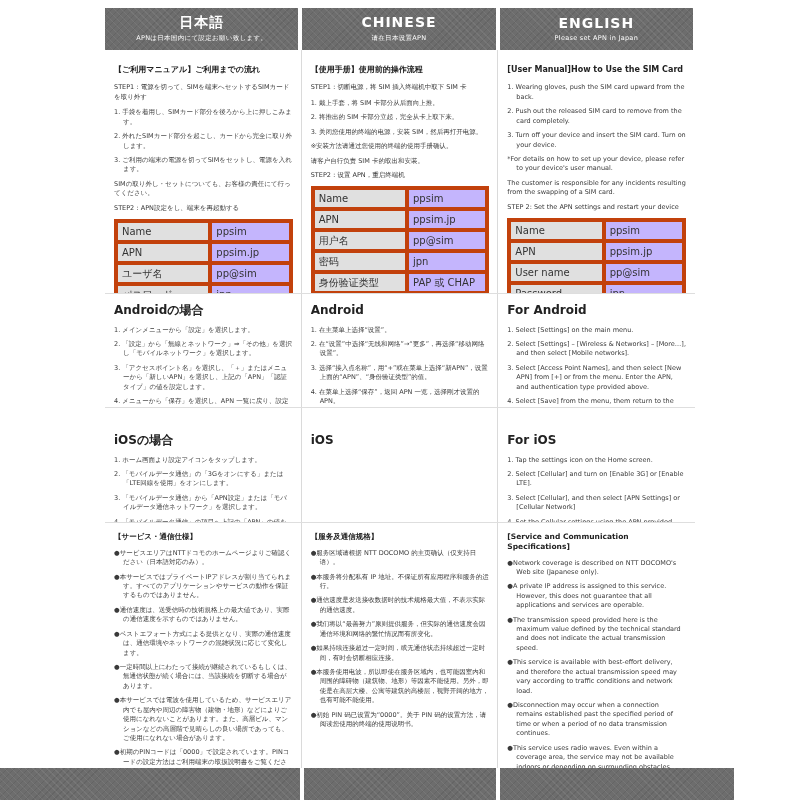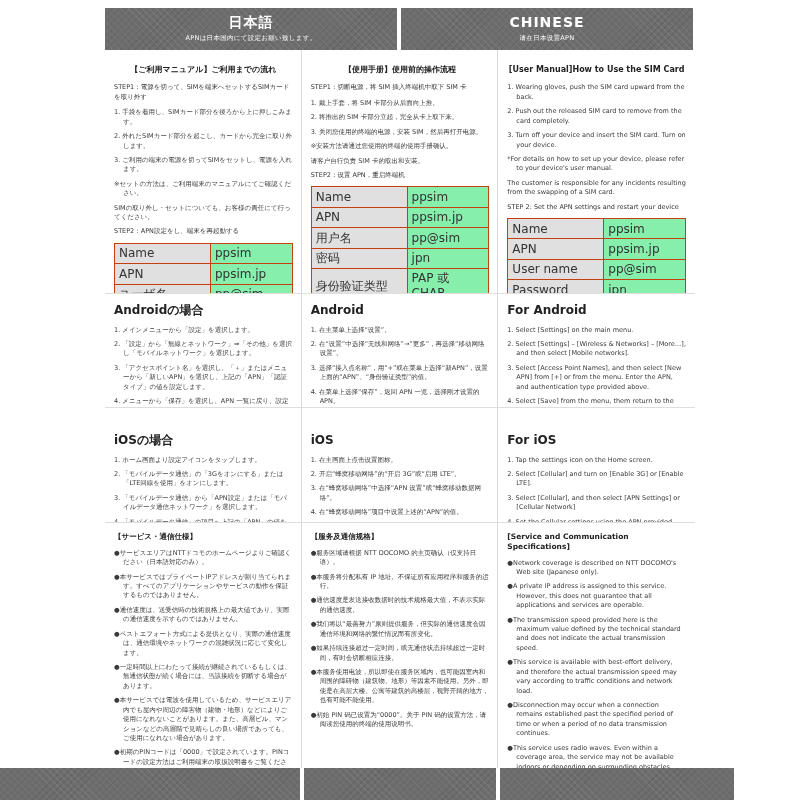--- a/index.html
+++ b/index.html
@@ -32,67 +32,70 @@
   
   .content{position:absolute;left:105px;top:50px;width:590px;height:718px;display:flex;}
   .col{flex:1;padding:0 9px;box-sizing:border-box;min-width:0;}
   .sec{box-sizing:border-box;overflow:hidden;}
   .sec1{height:243px;padding-top:15px;}
   .sec2{height:114px;padding-top:10px;}
   .sec3{height:115px;padding-top:26px;}
   .sec4{height:246px;padding-top:10px;}
 
   
-  .sec-title{font-size:8px;font-weight:bold;color:#222;margin-bottom:8px;line-height:1.3;text-align:center;}
+  .sec-title{font-size:8px;font-weight:bold;color:#222;margin-bottom:8px;line-height:1.3;}
   .sub-title{font-size:12px;font-weight:bold;color:#222;margin-bottom:7px;line-height:1.3;}
   .specs-title{font-size:7.5px;font-weight:bold;color:#222;margin-bottom:7px;line-height:1.3;}
   .step-title{font-size:6.5px;color:#333;margin-bottom:6px;line-height:1.45;}
   .item{font-size:6.5px;line-height:1.45;color:#3a3a3a;margin-bottom:5px;
         padding-left:9px;text-indent:-9px;}
   .note{padding-left:0;text-indent:0;}
 
   
   table.apn{width:100%;border-collapse:collapse;margin:1px 0 5px 0;}
-  table.apn td{border:1px solid #c2410c;font-size:12px;padding:2.5px 4px;color:#333;line-height:1.2;}
+  table.apn td{border:4px solid #c2410c;font-size:10px;padding:2.5px 4px;color:#333;line-height:1.2;}
   table.apn td.lbl{background:#e0e0e0;width:54%;}
-  table.apn td.val{background:#86efac;}
+  table.apn td.val{background:#c4b5fd;}
 </style>
 </head>
 <body>
 
 <div class="page">
 
   <div class="header-band">
     <div class="header-block band-tex">
       <div class="header-title">日本語</div>
       <div class="header-subtitle">APNは日本国内にて設定お願い致します。</div>
     </div>
     <div class="header-block band-tex">
       <div class="header-title">CHINESE</div>
       <div class="header-subtitle">请在日本设置APN</div>
+    </div>
+    <div class="header-block band-tex">
+      <div class="header-title">ENGLISH</div>
+      <div class="header-subtitle">Please set APN in Japan</div>
     </div>
   </div>
 
   <div class="vsep vsep1"></div>
   <div class="vsep vsep2"></div>
   <div class="hsep hsep1"></div>
   <div class="hsep hsep2"></div>
   <div class="hsep hsep3"></div>
 
   <div class="content">
 
     <div class="col">
       <div class="sec sec1">
         <div class="sec-title">【ご利用マニュアル】ご利用までの流れ</div>
         <div class="step-title">STEP1：電源を切って、SIMを端末へセットするSIMカードを取り外す</div>
         <div>
             <div class="item">1. 手袋を着用し、SIMカード部分を後ろから上に押しこみます。</div>
             <div class="item">2. 外れたSIMカード部分を起こし、カードから完全に取り外します。</div>
             <div class="item">3. ご利用の端末の電源を切ってSIMをセットし、電源を入れます。</div>
-            <div class="item">※セットの方法は、ご利用端末のマニュアルにてご確認ください。</div>
           </div>
         <div class="item note">SIMの取り外し・セットについても、お客様の責任にて行ってください。</div>
         <div class="step-title">STEP2：APN設定をし、端末を再起動する</div>
         <table class="apn">
           <tbody>
               <tr>
                 <td class="lbl">Name</td>
                 <td class="val">ppsim</td>
               </tr>
           <tr>
@@ -185,26 +188,20 @@
         <div class="sub-title">Android</div>
         <div>
             <div class="item">1. 在主菜单上选择“设置”。</div>
             <div class="item">2. 在“设置”中选择“无线和网络”→“更多”，再选择“移动网络设置”。</div>
             <div class="item">3. 选择“接入点名称”，用“+”或在菜单上选择“新APN”，设置上面的“APN”、“身份验证类型”的值。</div>
             <div class="item">4. 在菜单上选择“保存”，返回 APN 一览，选择刚才设置的 APN。</div>
           </div>
       </div>
       <div class="sec sec3">
         <div class="sub-title">iOS</div>
-        <div>
-            <div class="item">1. 在主画面上点击设置图标。</div>
-            <div class="item">2. 开启“蜂窝移动网络”的“开启 3G”或“启用 LTE”。</div>
-            <div class="item">3. 在“蜂窝移动网络”中选择“APN 设置”或“蜂窝移动数据网络”。</div>
-            <div class="item">4. 在“蜂窝移动网络”项目中设置上述的“APN”的值。</div>
-          </div>
       </div>
       <div class="sec sec4">
         <div class="specs-title">【服务及通信规格】</div>
         <div>
             <div class="item">●服务区域请根据 NTT DOCOMO 的主页确认（仅支持日语）。</div>
             <div class="item">●本服务将分配私有 IP 地址。不保证所有应用程序和服务的运行。</div>
             <div class="item">●通信速度是发送接收数据时的技术规格最大值，不表示实际的通信速度。</div>
             <div class="item">●我们将以“最善努力”原则提供服务，但实际的通信速度会因通信环境和网络的繁忙情况而有所变化。</div>
             <div class="item">●如果持续连接超过一定时间，或无通信状态持续超过一定时间，有时会切断相应连接。</div>
             <div class="item">●本服务使用电波，所以即使在服务区域内，也可能因室内和周围的障碍物（建筑物、地形）等因素不能使用。另外，即使是在高层大楼、公寓等建筑的高楼层，视野开阔的地方，也有可能不能使用。</div>

